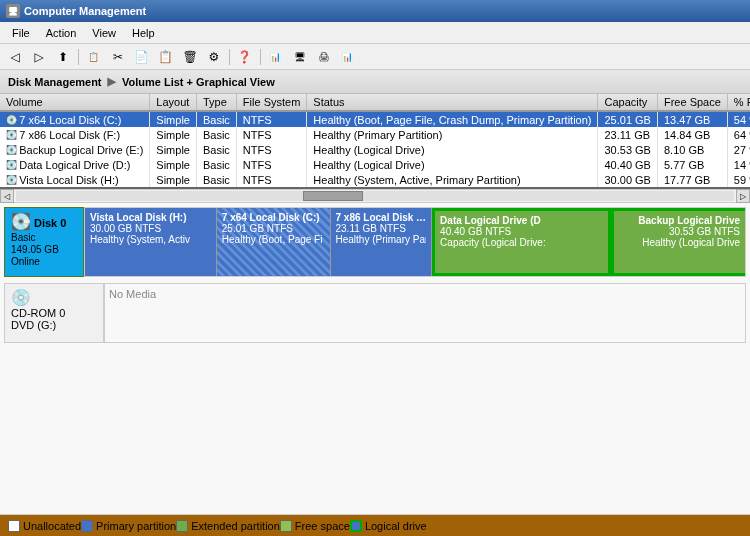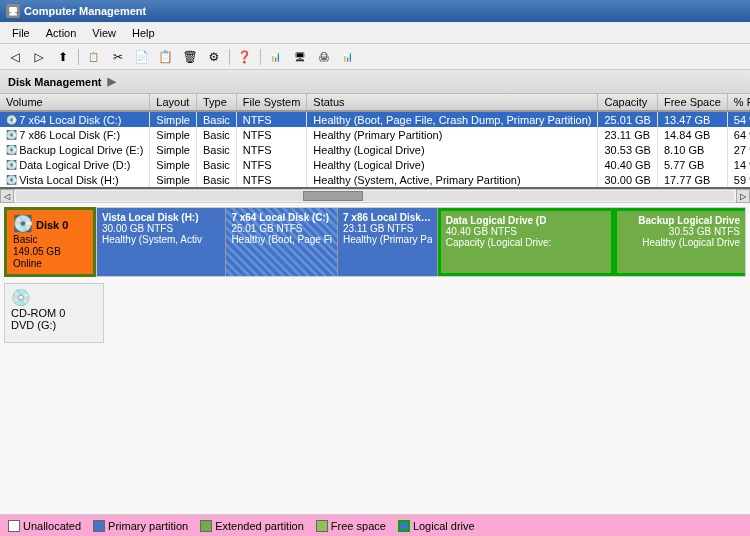--- a/index.html
+++ b/index.html
@@ -149,23 +149,23 @@
     }
 
     .disk-row {
       display: flex;
       margin-bottom: 6px;
       min-height: 70px;
       align-items: stretch;
     }
 
     .disk-info {
-      width: 92px;
-      background: #f97316;
-      border: 3px solid #4d7c0f;
+      width: 80px;
+      background: #0ea5e9;
+      border: 1px solid #4d7c0f;
       padding: 4px 6px;
       font-size: 11px;
       flex-shrink: 0;
       display: flex;
       flex-direction: column;
       gap: 1px;
     }
     .disk-info .disk-name { font-weight: bold; }
     .disk-info .disk-type { font-size: 10px; }
     .disk-info .disk-size { font-size: 10px; }
@@ -207,26 +207,26 @@
     }
     .partition-green-selected {
       background: #70ad47;
       color: white;
       border: 3px solid #00aa00;
     }
 
     
     .legend-bar {
       height: 22px;
-      background: #f9a8d4;
+      background: #a16207;
       border-top: 1px solid #ccc;
       display: flex;
       align-items: center;
       padding: 0 8px;
-      gap: 12px;
+      gap: 0;
       font-size: 11px;
     }
     .legend-item { display: flex; align-items: center; gap: 3px; }
     .legend-box { width: 12px; height: 12px; border: 1px solid #666; }
     .legend-unalloc { background: white; }
     .legend-primary { background: #4472c4; }
     .legend-extended { background: #70ad47; }
     .legend-free { background: #90c050; }
     .legend-logical { background: #4472c4; border: 2px solid #00aa00; }
 
@@ -286,20 +286,21 @@
   <div class="toolbar-separator"></div>
   <button class="toolbar-btn" style="font-size:9px;">📊</button>
   <button class="toolbar-btn" style="font-size:9px;">🖥</button>
   <button class="toolbar-btn" style="font-size:9px;">🖨</button>
   <button class="toolbar-btn" style="font-size:9px;">📊</button>
 </div>
 
 <div class="breadcrumb-bar">
   <span style="cursor:pointer;">Disk Management</span>
   <span style="margin:0 6px;color:#666;">▶</span>
+  <span>Volume List + Graphical View</span>
 </div>
 
 <div class="main-area">
   <div class="right-panel">
 
     <div class="volume-table" style="max-height:200px; overflow-y:hidden;">
       <table>
         <thead>
           <tr>
             <th>Volume</th>
@@ -414,20 +415,23 @@
   </div>
           </div>
       </div>
 
       <div class="cdrom-row">
         <div class="cdrom-info">
           <div style="font-size:16px;">💿</div>
           <div style="font-weight:normal;">CD-ROM 0</div>
           <div>DVD (G:)</div>
         </div>
+        <div class="cdrom-area">
+          <span>No Media</span>
+        </div>
       </div>
 
     </div>
 
     <div class="legend-bar">
       <div class="legend-item">
         <div class="legend-box legend-unalloc"></div>
         <span>Unallocated</span>
       </div>
       <div class="legend-item">

